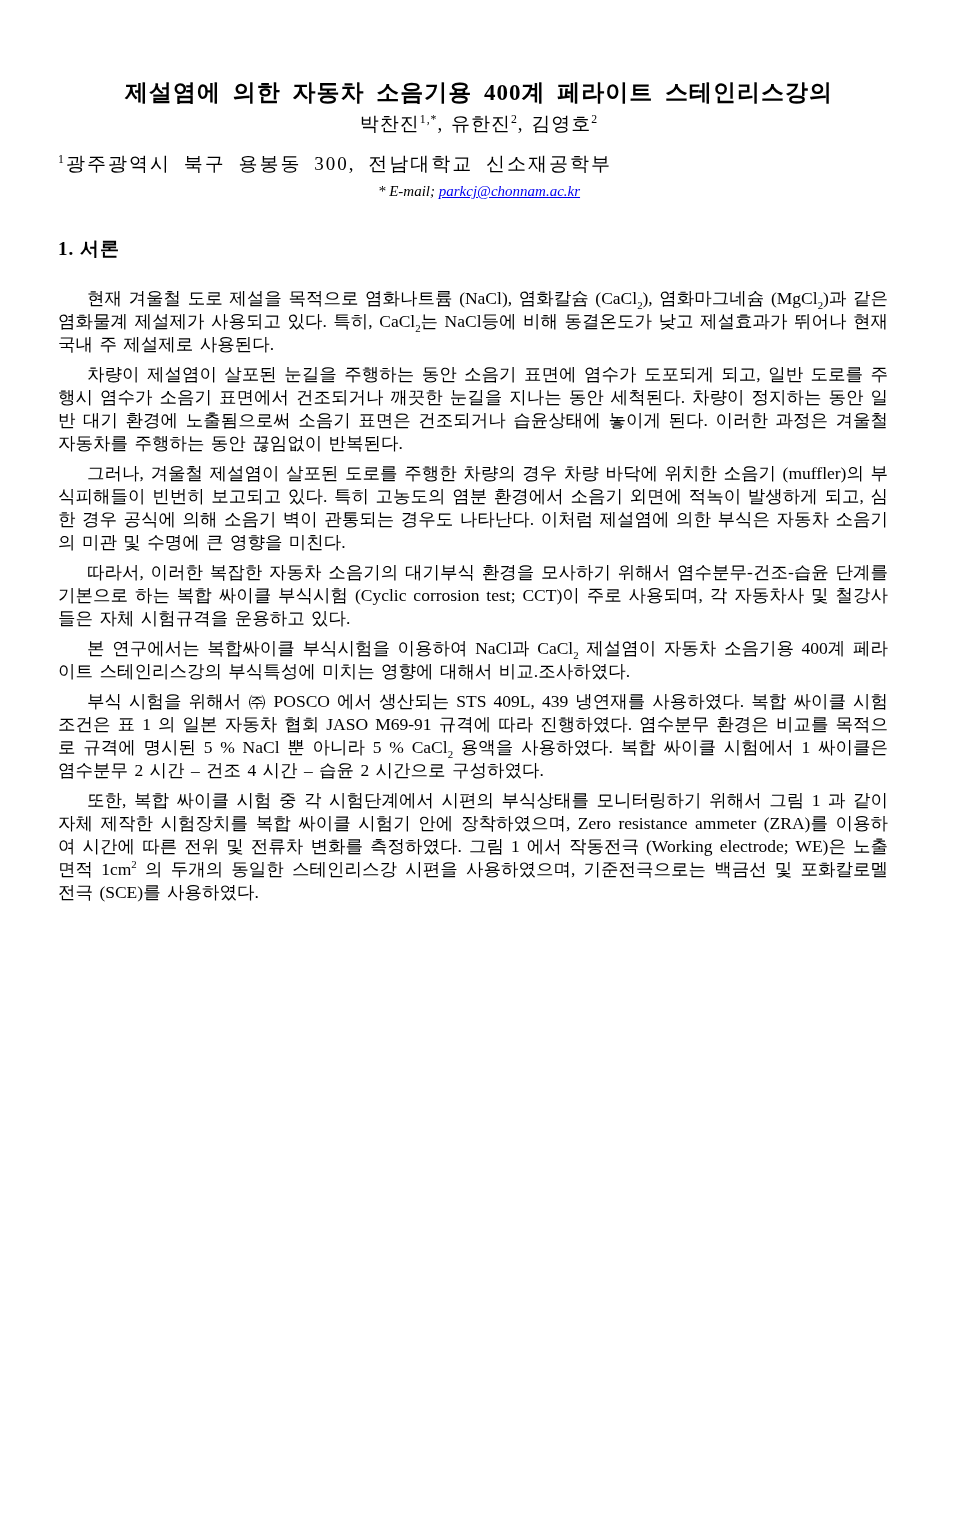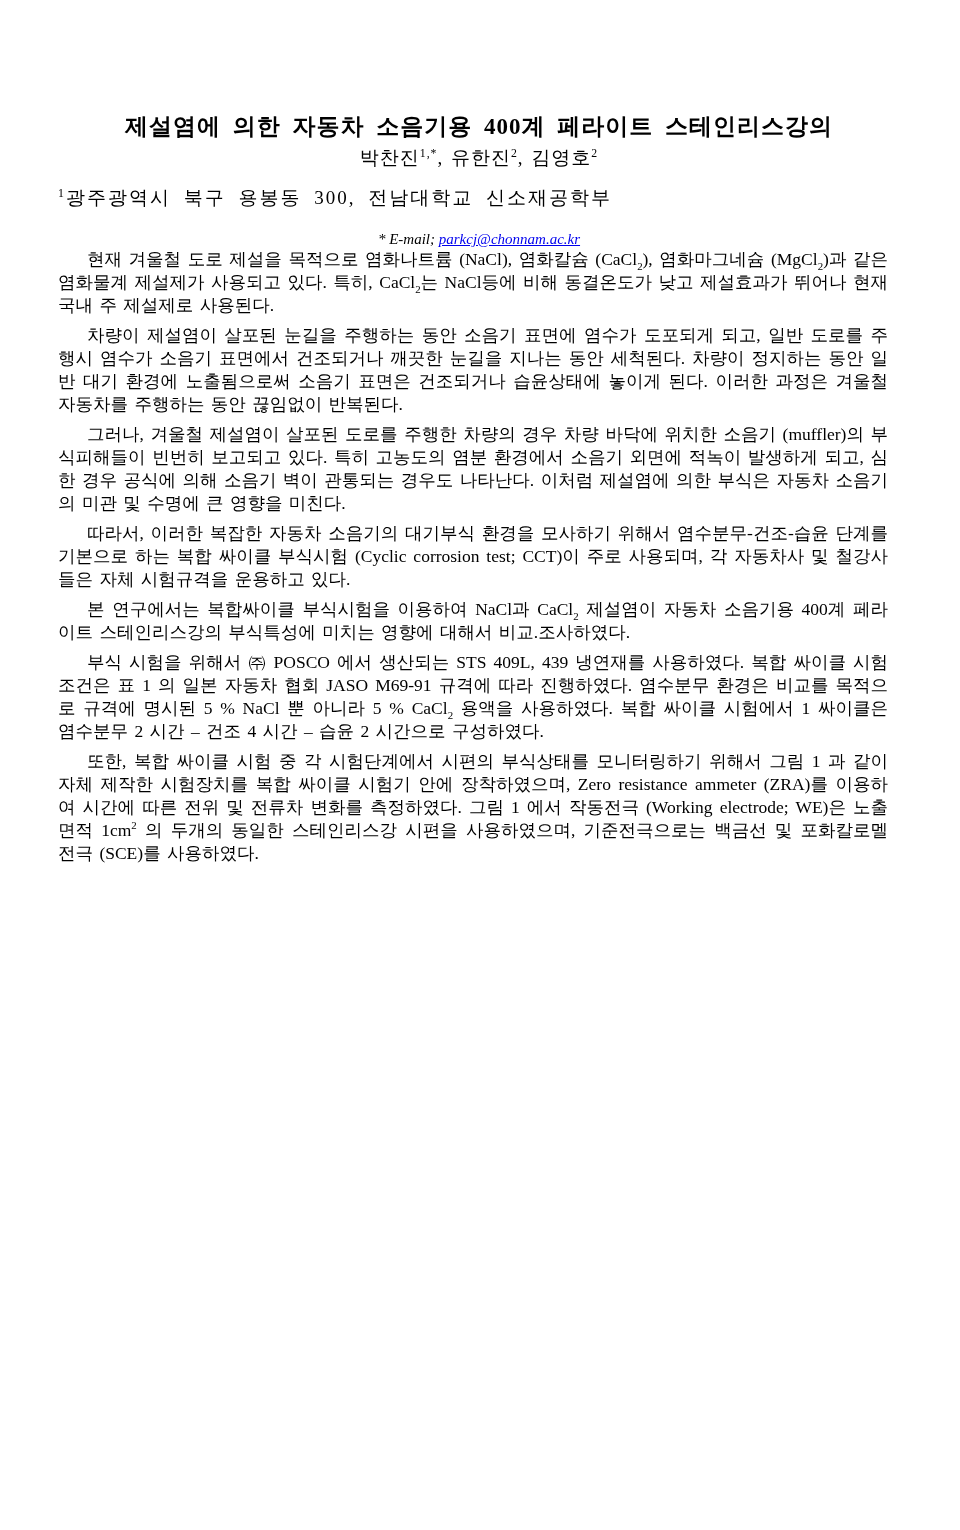--- a/index.html
+++ b/index.html
@@ -11,21 +11,21 @@
     height: 1530px;
     background: #ffffff;
     color: #000000;
     font-family: "Liberation Serif", "DejaVu Serif", serif;
     overflow: hidden;
   }
   .page {
     box-sizing: border-box;
     width: 960px;
     height: 1530px;
-    padding: 108px 60px 0 58px;
+    padding: 74px 60px 0 58px;
   }
   
   .title {
     margin: 0;
     font-size: 23px;
     font-weight: bold;
     text-align: center;
     line-height: 37px;
     word-spacing: 5px;
     letter-spacing: 1px;
@@ -40,21 +40,21 @@
     letter-spacing: 1px;
   }
   .affil {
     margin-top: 14px;
     font-size: 19px;
     line-height: 26px;
     word-spacing: 6px;
     letter-spacing: 2px;
   }
   .email {
-    margin-top: 20px;
+    margin-top: 6px;
     text-align: center;
     font-size: 15px;
     font-style: italic;
   }
 
   
   .sec {
     margin: 36px 0 25px 0;
     font-size: 19px;
     font-weight: bold;
@@ -87,20 +87,21 @@
   <h1 class="title">
     <span class="title-line">제설염에 의한 자동차 소음기용 400계 페라이트 스테인리스강의</span>
   </h1>
 
   <div class="authors"><span>박찬진</span><span class="run-sup">1,*</span><span>, 유한진</span><span class="run-sup">2</span><span>, 김영호</span><span class="run-sup">2</span></div>
 
   <div class="affil"><span class="run-sup">1</span><span>광주광역시 북구 용봉동 300, 전남대학교 신소재공학부</span></div>
 
   <div class="email"><span class="run-em">* E-mail; </span><span class="run-email-link">parkcj@chonnam.ac.kr</span></div>
 
+  <h2 class="sec">1. 서론</h2>
 
   <p class="body-p"><span>현재 겨울철 도로 제설을 목적으로 염화나트륨 (NaCl), 염화칼슘 (CaCl</span><span class="run-sub">2</span><span>), 염화마그네슘 (MgCl</span><span class="run-sub">2</span><span>)과 같은 염화물계 제설제가 사용되고 있다. 특히, CaCl</span><span class="run-sub">2</span><span>는 NaCl등에 비해 동결온도가 낮고 제설효과가 뛰어나 현재 국내 주 제설제로 사용된다.</span></p>
   <p class="body-p"><span>차량이 제설염이 살포된 눈길을 주행하는 동안 소음기 표면에 염수가 도포되게 되고, 일반 도로를 주행시 염수가 소음기 표면에서 건조되거나 깨끗한 눈길을 지나는 동안 세척된다. 차량이 정지하는 동안 일반 대기 환경에 노출됨으로써 소음기 표면은 건조되거나 습윤상태에 놓이게 된다. 이러한 과정은 겨울철 자동차를 주행하는 동안 끊임없이 반복된다.</span></p>
   <p class="body-p"><span>그러나, 겨울철 제설염이 살포된 도로를 주행한 차량의 경우 차량 바닥에 위치한 소음기 (muffler)의 부식피해들이 빈번히 보고되고 있다. 특히 고농도의 염분 환경에서 소음기 외면에 적녹이 발생하게 되고, 심한 경우 공식에 의해 소음기 벽이 관통되는 경우도 나타난다. 이처럼 제설염에 의한 부식은 자동차 소음기의 미관 및 수명에 큰 영향을 미친다.</span></p>
   <p class="body-p"><span>따라서, 이러한 복잡한 자동차 소음기의 대기부식 환경을 모사하기 위해서 염수분무-건조-습윤 단계를 기본으로 하는 복합 싸이클 부식시험 (Cyclic corrosion test; CCT)이 주로 사용되며, 각 자동차사 및 철강사 들은 자체 시험규격을 운용하고 있다.</span></p>
   <p class="body-p"><span>본 연구에서는 복합싸이클 부식시험을 이용하여 NaCl과 CaCl</span><span class="run-sub">2</span><span> 제설염이 자동차 소음기용 400계 페라이트 스테인리스강의 부식특성에 미치는 영향에 대해서 비교.조사하였다.</span></p>
 
 
   <p class="body-p"><span>부식 시험을 위해서 ㈜ POSCO 에서 생산되는 STS 409L, 439 냉연재를 사용하였다. 복합 싸이클 시험조건은 </span><span class="run-link">표 1</span><span> 의 일본 자동차 협회 JASO M69-91 규격에 따라 진행하였다. 염수분무 환경은 비교를 목적으로 규격에 명시된 5 % NaCl 뿐 아니라 5 % CaCl</span><span class="run-sub">2</span><span> 용액을 사용하였다. 복합 싸이클 시험에서 1 싸이클은 염수분무 2 시간 – 건조 4 시간 – 습윤 2 시간으로 구성하였다.</span></p>
   <p class="body-p"><span>또한, 복합 싸이클 시험 중 각 시험단계에서 시편의 부식상태를 모니터링하기 위해서 </span><span class="run-link">그림 1</span><span> 과 같이 자체 제작한 시험장치를 복합 싸이클 시험기 안에 장착하였으며, Zero resistance ammeter (ZRA)를 이용하여 시간에 따른 전위 및 전류차 변화를 측정하였다. </span><span class="run-link">그림 1</span><span> 에서 작동전극 (Working electrode; WE)은 노출면적 1cm</span><span class="run-sup">2</span><span> 의 두개의 동일한 스테인리스강 시편을 사용하였으며, 기준전극으로는 백금선 및 포화칼로멜 전극 (SCE)를 사용하였다.</span></p>

